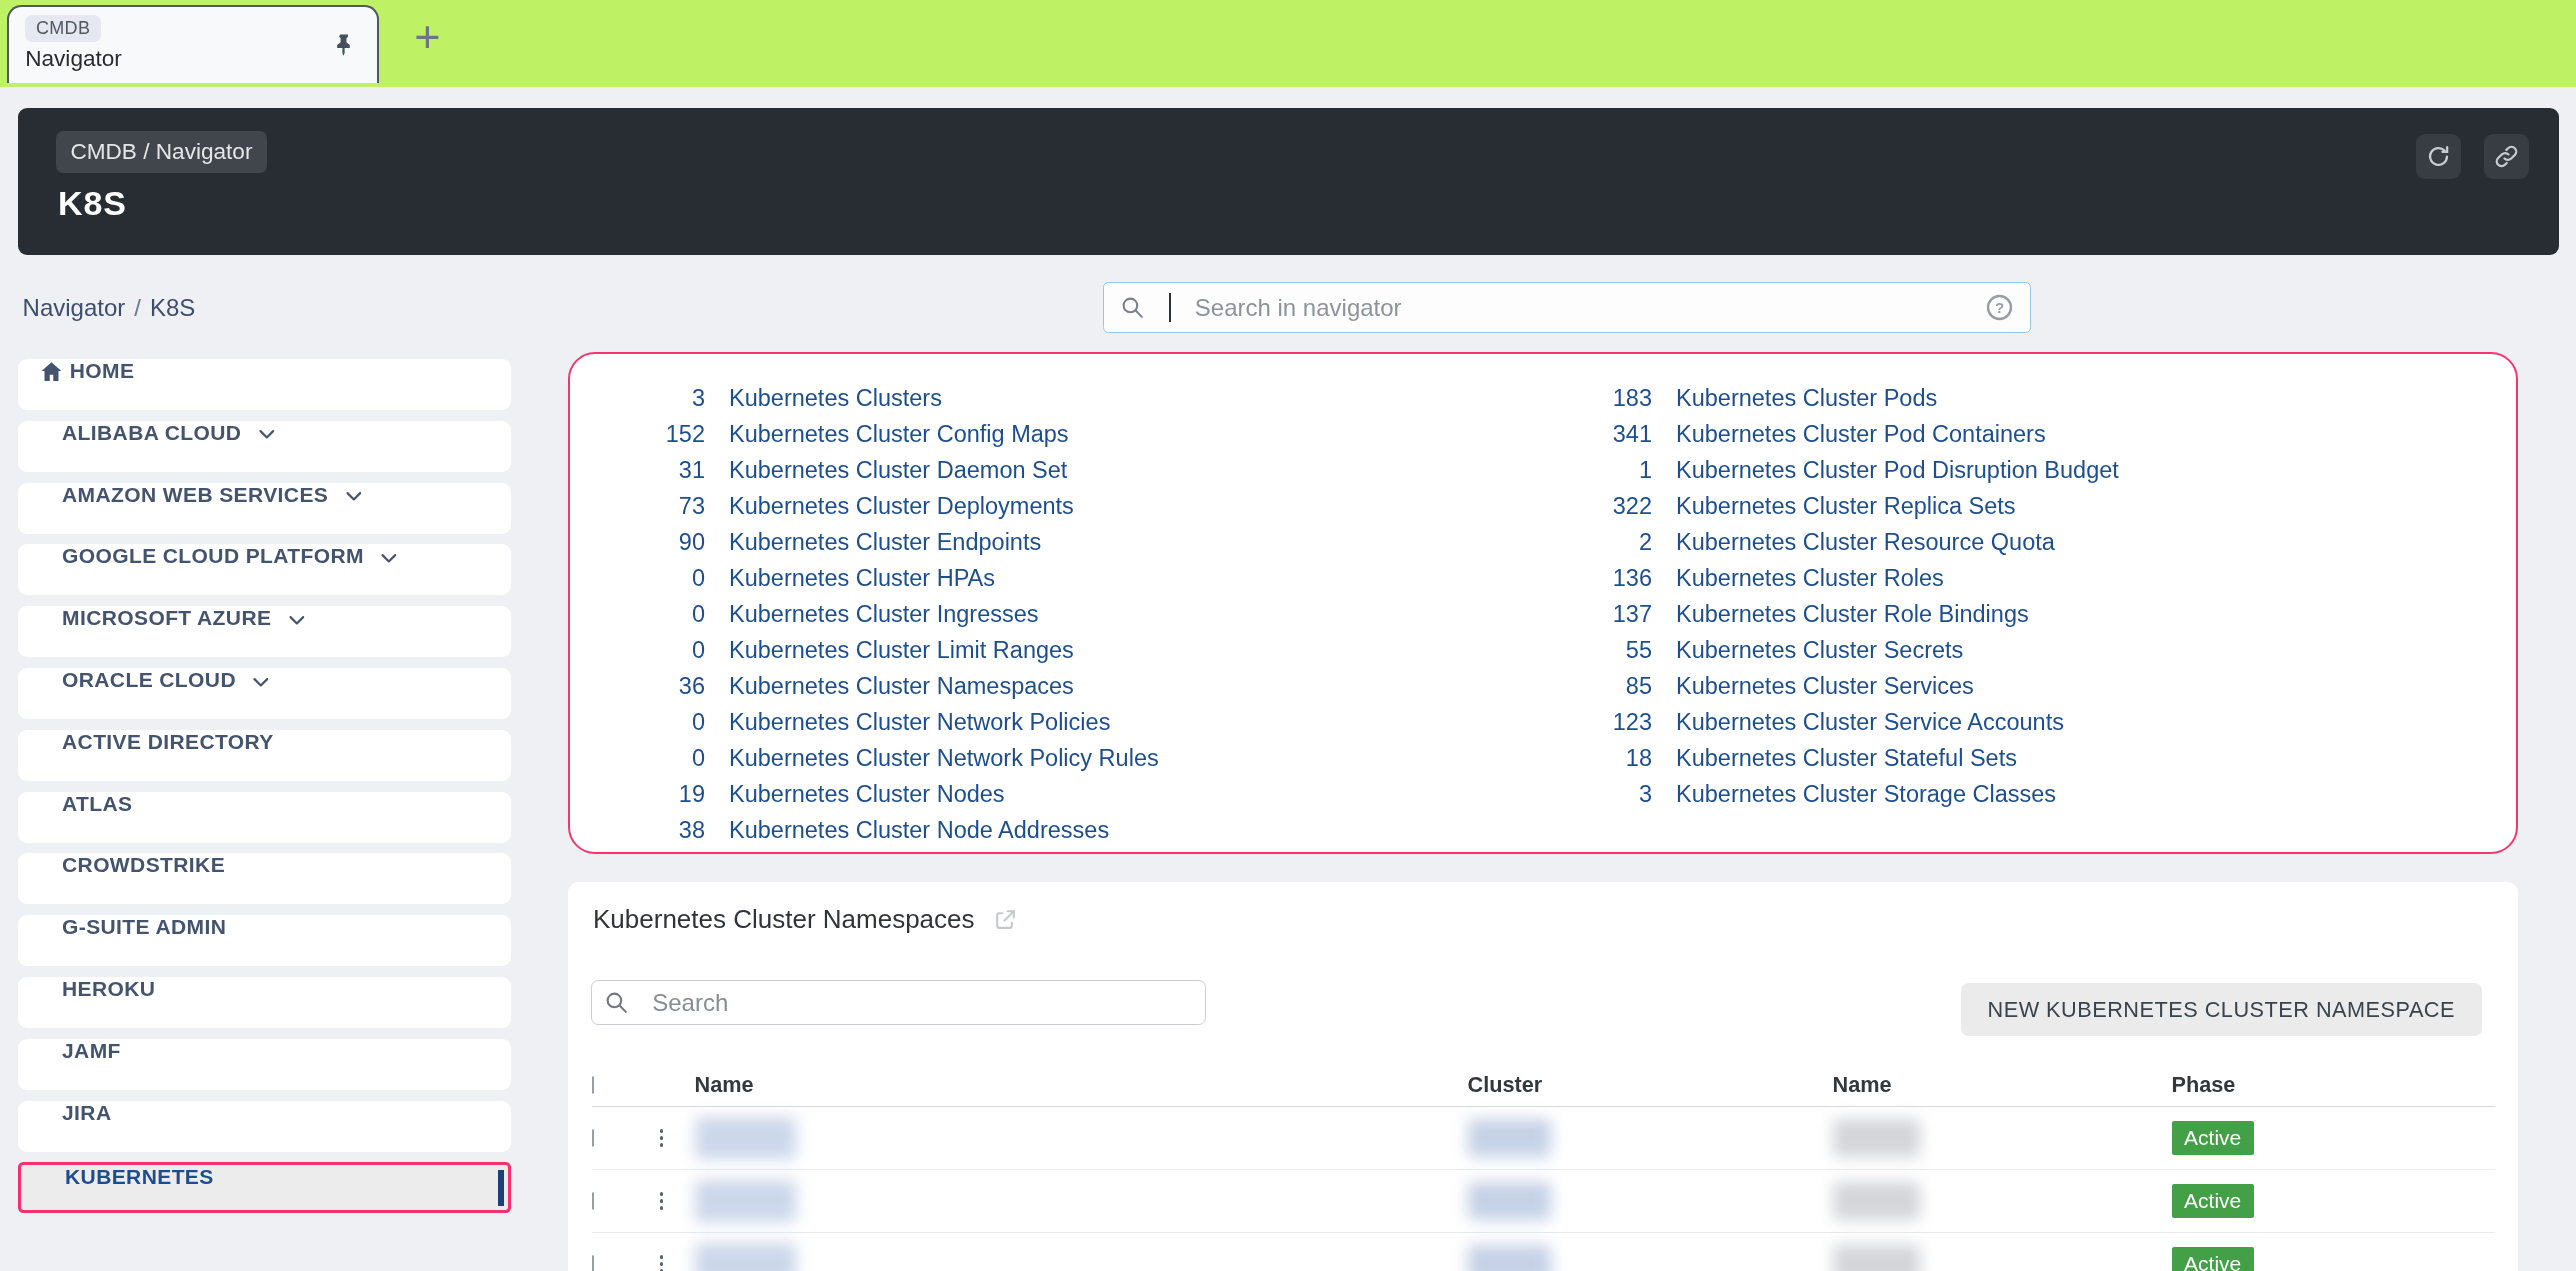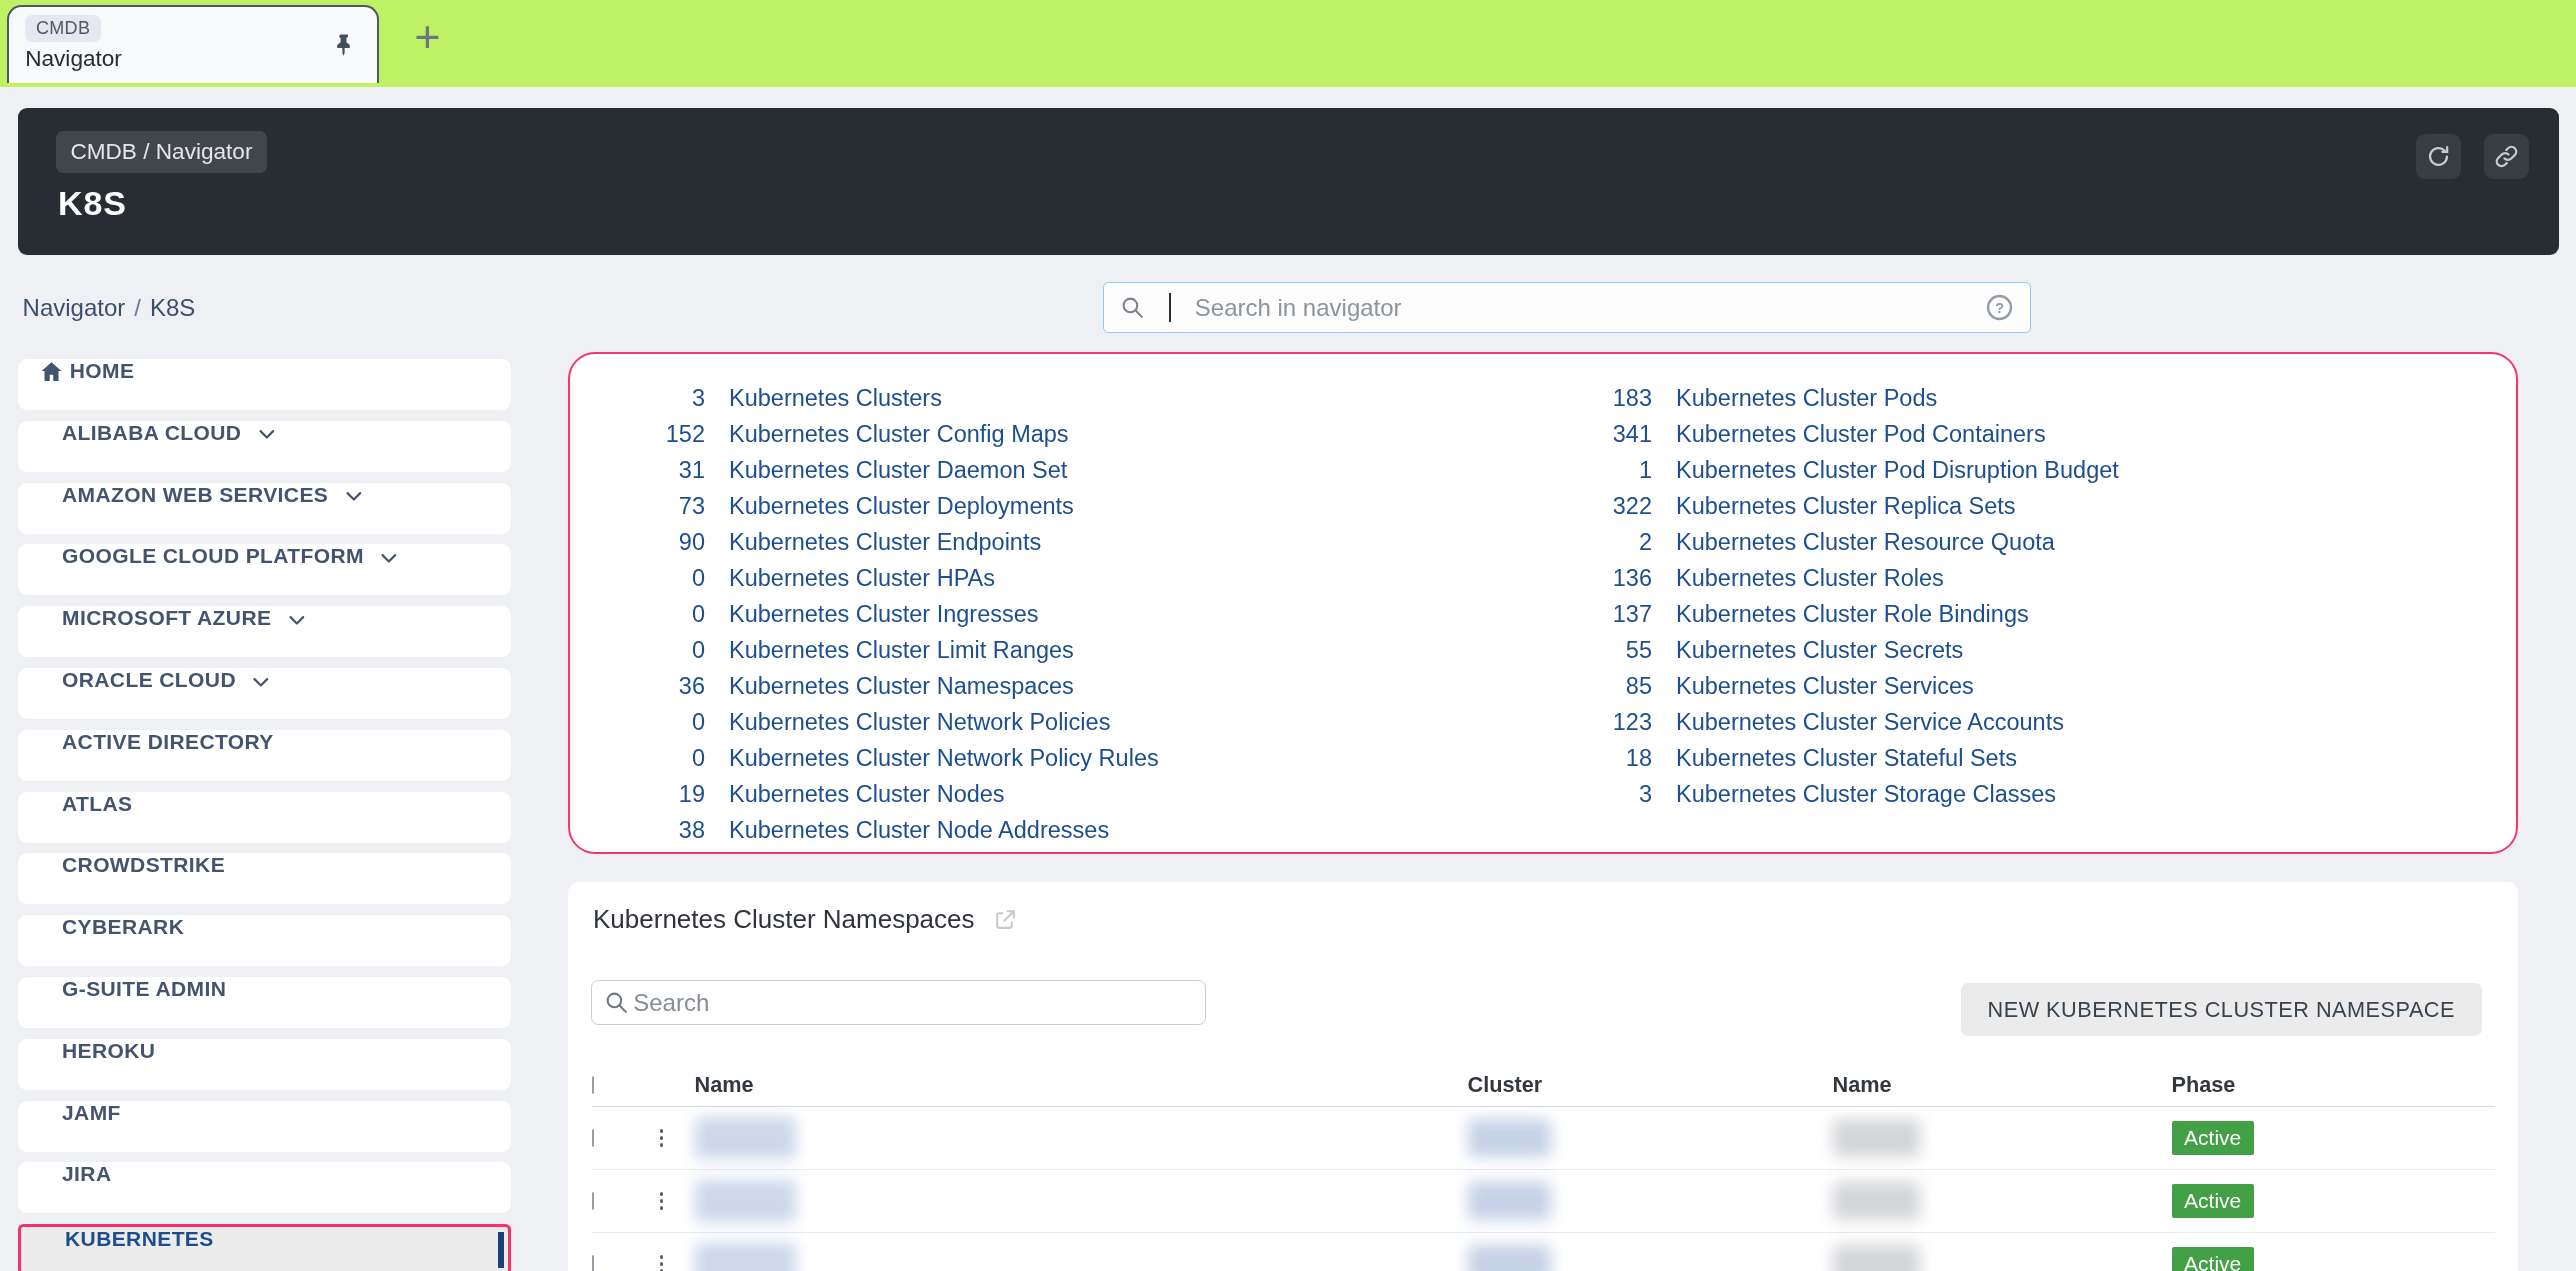--- a/index.html
+++ b/index.html
@@ -101,21 +101,21 @@
   
   .ns-card {
     position:absolute; left:568px; top:882px; width:1950px; height:397px;
     background:#ffffff; border-radius:10.8px 10.8px 0 0;
   }
   .ns-title-row { position:absolute; left:25px; top:21.7px; display:flex; align-items:center; gap:18px; }
   .ns-title { font-size:26px; font-weight:500; color:#303439; }
   .ns-search {
     position:absolute; left:22.6px; top:98px; width:615px; height:45px;
     background:#fff; border:1.8px solid #c9cdd2; border-radius:7.2px;
-    display:flex; align-items:center; padding:0 12.6px; gap:4px;
+    display:flex; align-items:center; padding:0 12.6px; gap:23px;
   }
   .ns-search input {
     flex:1; border:none; outline:none; background:transparent;
     font-family:inherit; font-size:24px; color:#33383e;
   }
   .ns-search input::placeholder { color:#878d95; }
   .ns-new-btn {
     position:absolute; right:36px; top:101px; background:#ebebeb; border:none;
     border-radius:7.2px; font-family:inherit; font-size:21.7px; color:#39434e;
     padding:13.5px 27px; letter-spacing:0.5px; cursor:pointer;
@@ -271,25 +271,20 @@
       <span>ATLAS</span>
 
     </div>
     <div class="side-item">
 
       <span>CROWDSTRIKE</span>
 
     </div>
     <div class="side-item">
 
-      <span>CYBERARK</span>
-
-    </div>
-    <div class="side-item">
-
       <span>G-SUITE ADMIN</span>
 
     </div>
     <div class="side-item">
 
       <span>HEROKU</span>
 
     </div>
     <div class="side-item">
 

